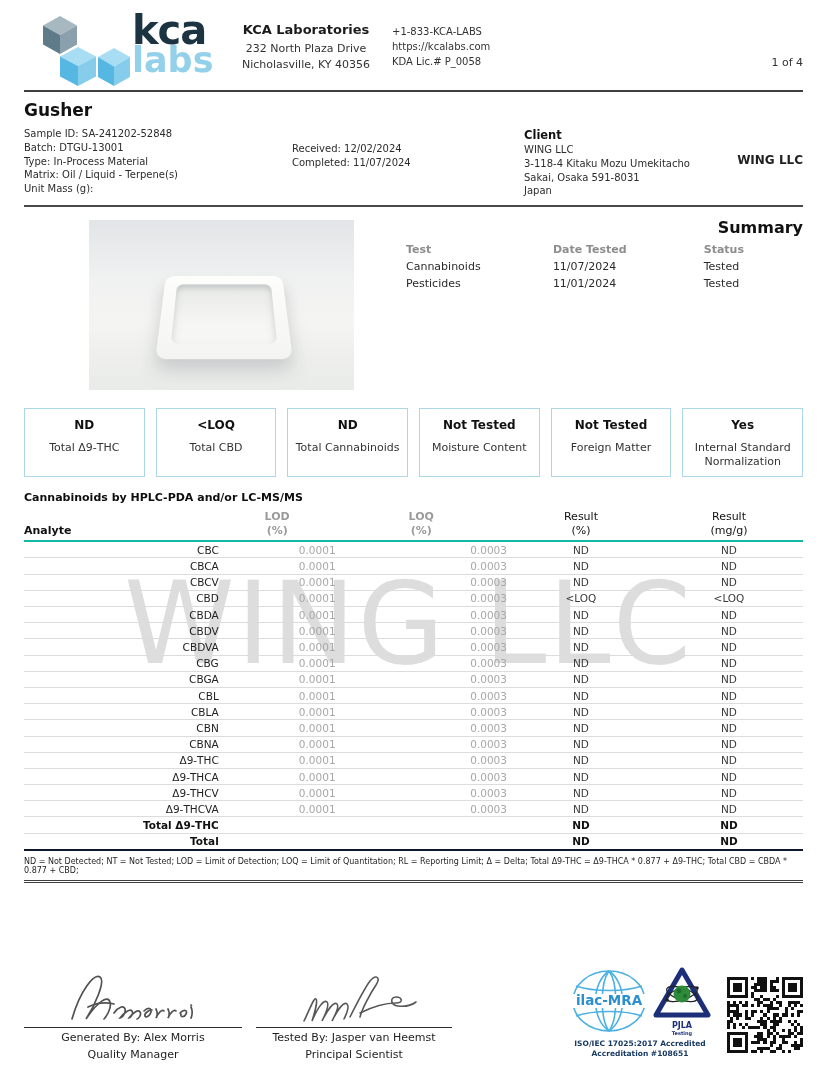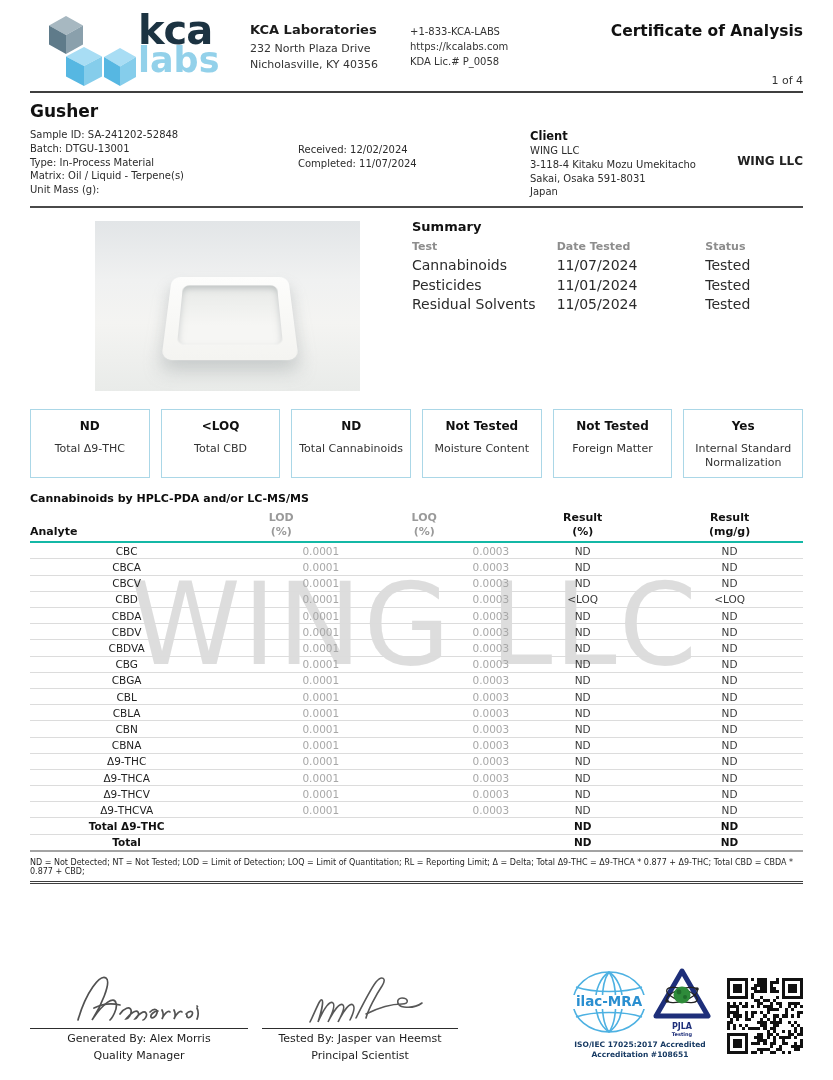--- a/index.html
+++ b/index.html
@@ -1,27 +1,27 @@
 <!DOCTYPE html>
 <html><head>
 <meta charset="utf-8">
 <style>
   * { margin:0; padding:0; box-sizing:border-box; }
   html,body { width:833px; height:1080px; background:#fff; overflow:hidden;
     font-family:"DejaVu Sans","Liberation Sans",sans-serif; color:#222; }
-  .page { position:relative; width:833px; height:1080px; padding:14px 30px 0 30px; }
+  .page { position:relative; width:833px; height:1080px; padding:14px 30px 0 24px; }
 
   
   .header { display:flex; align-items:flex-start; }
   .logo { position:relative; width:198px; height:72px; flex:0 0 auto; }
   .logo svg.cubes { position:absolute; left:6px; top:0; }
   .logo-text { position:absolute; left:108px; top:-4px; line-height:1; }
   .logo-kca { font-size:40px; font-weight:bold; color:#1c3342; letter-spacing:-1px; }
   .logo-labs { font-size:35px; font-weight:bold; color:#93d1ea; letter-spacing:0; margin-top:-7px; }
-  .lab-block { margin-left:22px; margin-top:8px; width:148px; }
+  .lab-block { margin-left:10px; margin-top:8px; width:148px;text-align:center; }
   .lab-name { font-size:13px; font-weight:bold; color:#1b1b1b; margin-bottom:4px; }
   .lab-line { font-size:11px; color:#333; line-height:1.45; }
   .contact-block { margin-left:12px; margin-top:10px; width:150px; }
   .contact-line { font-size:10px; color:#333; line-height:1.5; }
   .title-block { flex:1; text-align:right; margin-top:8px; }
   .coa-title { font-size:15.5px; font-weight:bold; color:#111; }
   .page-num { font-size:11px; color:#333; margin-top:34px; }
   .rule-dark { border:none; border-top:2px solid #3f3f3f; margin-top:4px; }
 
   
@@ -37,24 +37,24 @@
 
   
   .photo-summary { display:flex; margin-top:13px; height:172px; }
   .photo { position:relative; margin-left:65px; width:265px; height:170px; overflow:hidden;
     background:linear-gradient(180deg,#e2e5e7 0%,#f0f1f1 35%,#f4f4f2 60%,#e9ebe9 100%); }
   .tray { position:absolute; left:72px; top:48px; width:126px; height:92px; background:linear-gradient(180deg,#fdfdfc,#f4f4f1);
     border-radius:10px; transform:perspective(240px) rotateX(26deg); box-shadow:0 10px 16px rgba(140,146,150,.38); }
   .tray-inner { position:absolute; left:13px; top:11px; right:13px; bottom:15px; border-radius:7px;
     background:linear-gradient(180deg,#e7e9e7,#f6f6f4 70%); box-shadow:inset 0 4px 7px rgba(160,166,168,.55); }
   .summary-block { margin-left:52px; flex:1; }
-  .summary-title { font-size:13px; font-weight:bold; color:#111; margin-top:-2px; }
+  .summary-title { font-size:16px; font-weight:bold; color:#111; margin-top:-2px;text-align:right; }
   table.summary { border-collapse:collapse; width:100%; margin-top:4px; }
   table.summary th { font-size:11px; color:#8d8d8d; font-weight:bold; text-align:left; padding:2px 0; }
-  table.summary td { font-size:14px; color:#2b2b2b; padding:1.8px 0; }
+  table.summary td { font-size:11px; color:#2b2b2b; padding:1.8px 0; }
   table.summary .c1{width:37%} table.summary .c2{width:38%} table.summary .c3{width:25%}
 
   
   .result-boxes { display:flex; gap:11px; margin-top:16px; }
   .rbox { flex:1; border:1.5px solid #abd7e7; background:#fff; min-height:66px; padding:9px 4px 7px 4px; text-align:center; }
   .rbox-val { font-size:12px; font-weight:bold; color:#111; }
   .rbox-label { font-size:11px; color:#333; margin-top:9px; line-height:1.25; }
 
   
   .cann-title { font-size:11px; font-weight:bold; color:#0d0d0d; margin-top:14px;
@@ -62,29 +62,29 @@
   .cann-wrap { position:relative; margin-top:6px; }
   .watermark { position:absolute; left:100px; top:48px; font-size:112px; color:#bdbdbd; opacity:.5;
     white-space:nowrap; letter-spacing:2px; z-index:0; pointer-events:none; transform:scaleY(1.02); }
   table.cann { position:relative; z-index:1; border-collapse:collapse; width:100%; }
   table.cann col.c1{width:25%} table.cann col.c2{width:15%} table.cann col.c3{width:22%}
   table.cann col.c4{width:19%} table.cann col.c5{width:19%}
   table.cann thead th { vertical-align:bottom; padding-bottom:3px; border-bottom:2px solid #14b8a6;
     font-size:11px; line-height:1.25;margin-top:40px; }
   th.h-analyte { text-align:left; color:#111; }
   th.h-grey { color:#9a9a9a; font-weight:bold; text-align:center; }
-  th.h-dark { color:#111; font-weight:bold; text-align:center; }
+  th.h-dark { color:#111; font-weight:normal; text-align:center; }
   table.cann tbody td { font-size:10.5px; padding:1.6px 0; border-top:1px solid #dcdcdc; }
   table.cann tbody tr:first-child td { border-top:none; }
-  td.a { text-align:center; color:#222; }
+  td.a { text-align:right; color:#222; }
   td.g { text-align:right; color:#a8a8a8; }
   td.r { text-align:center; color:#3a3a3a; }
   tr.total td { font-weight:bold; color:#111; }
   tr.total td.r { color:#111; }
-  tr.last td { border-bottom:2px solid #a3a3a3; }
+  tr.last td { border-bottom:2px solid #0f172a; }
   .footnote { font-size:8px; color:#1f1f1f; margin-top:6px; letter-spacing:0; }
   .rule-thick { border:none; border-top:3px double #3f3f3f; margin-top:5px; }
 
   
   .bottom { display:flex; margin-top:84px; }
   .sig-col { width:218px; text-align:center; }
   .sig-col.right { width:196px; margin-left:14px; }
   .sig-img { height:58px; display:flex; align-items:flex-end; justify-content:center; }
   .sig-line { border-top:1.5px solid #2d2d2d; margin-top:2px; }
   .sig-text { font-size:11px; color:#1e1e1e; line-height:1.32; margin-top:3px; }
@@ -133,21 +133,20 @@
       <div class="lab-name">KCA Laboratories</div>
       <div class="lab-line">232 North Plaza Drive</div>
       <div class="lab-line">Nicholasville, KY 40356</div>
     </div>
     <div class="contact-block">
       <div class="contact-line">+1-833-KCA-LABS</div>
       <div class="contact-line">https://kcalabs.com</div>
       <div class="contact-line">KDA Lic.# P_0058</div>
     </div>
     <div class="title-block">
-      <div class="coa-title">Certificate of Analysis</div>
       <div class="page-num">1 of 4</div>
     </div>
   </div>
   <hr class="rule-dark">
 
   <div class="sample-name">Gusher</div>
   <div class="sample-grid">
     <div class="sample-info">
       <div class="info-line">Sample ID: SA-241202-52848</div>
       <div class="info-line">Batch: DTGU-13001</div>
@@ -188,25 +187,20 @@
         </thead>
         <tbody>
             <tr>
               <td>Cannabinoids</td>
               <td>11/07/2024</td>
               <td>Tested</td>
             </tr>
             <tr>
               <td>Pesticides</td>
               <td>11/01/2024</td>
-              <td>Tested</td>
-            </tr>
-            <tr>
-              <td>Residual Solvents</td>
-              <td>11/05/2024</td>
               <td>Tested</td>
             </tr>
           </tbody>
       </table>
     </div>
   </div>
 
   <div class="result-boxes">
       <div class="rbox">
         <div class="rbox-val">ND</div>

